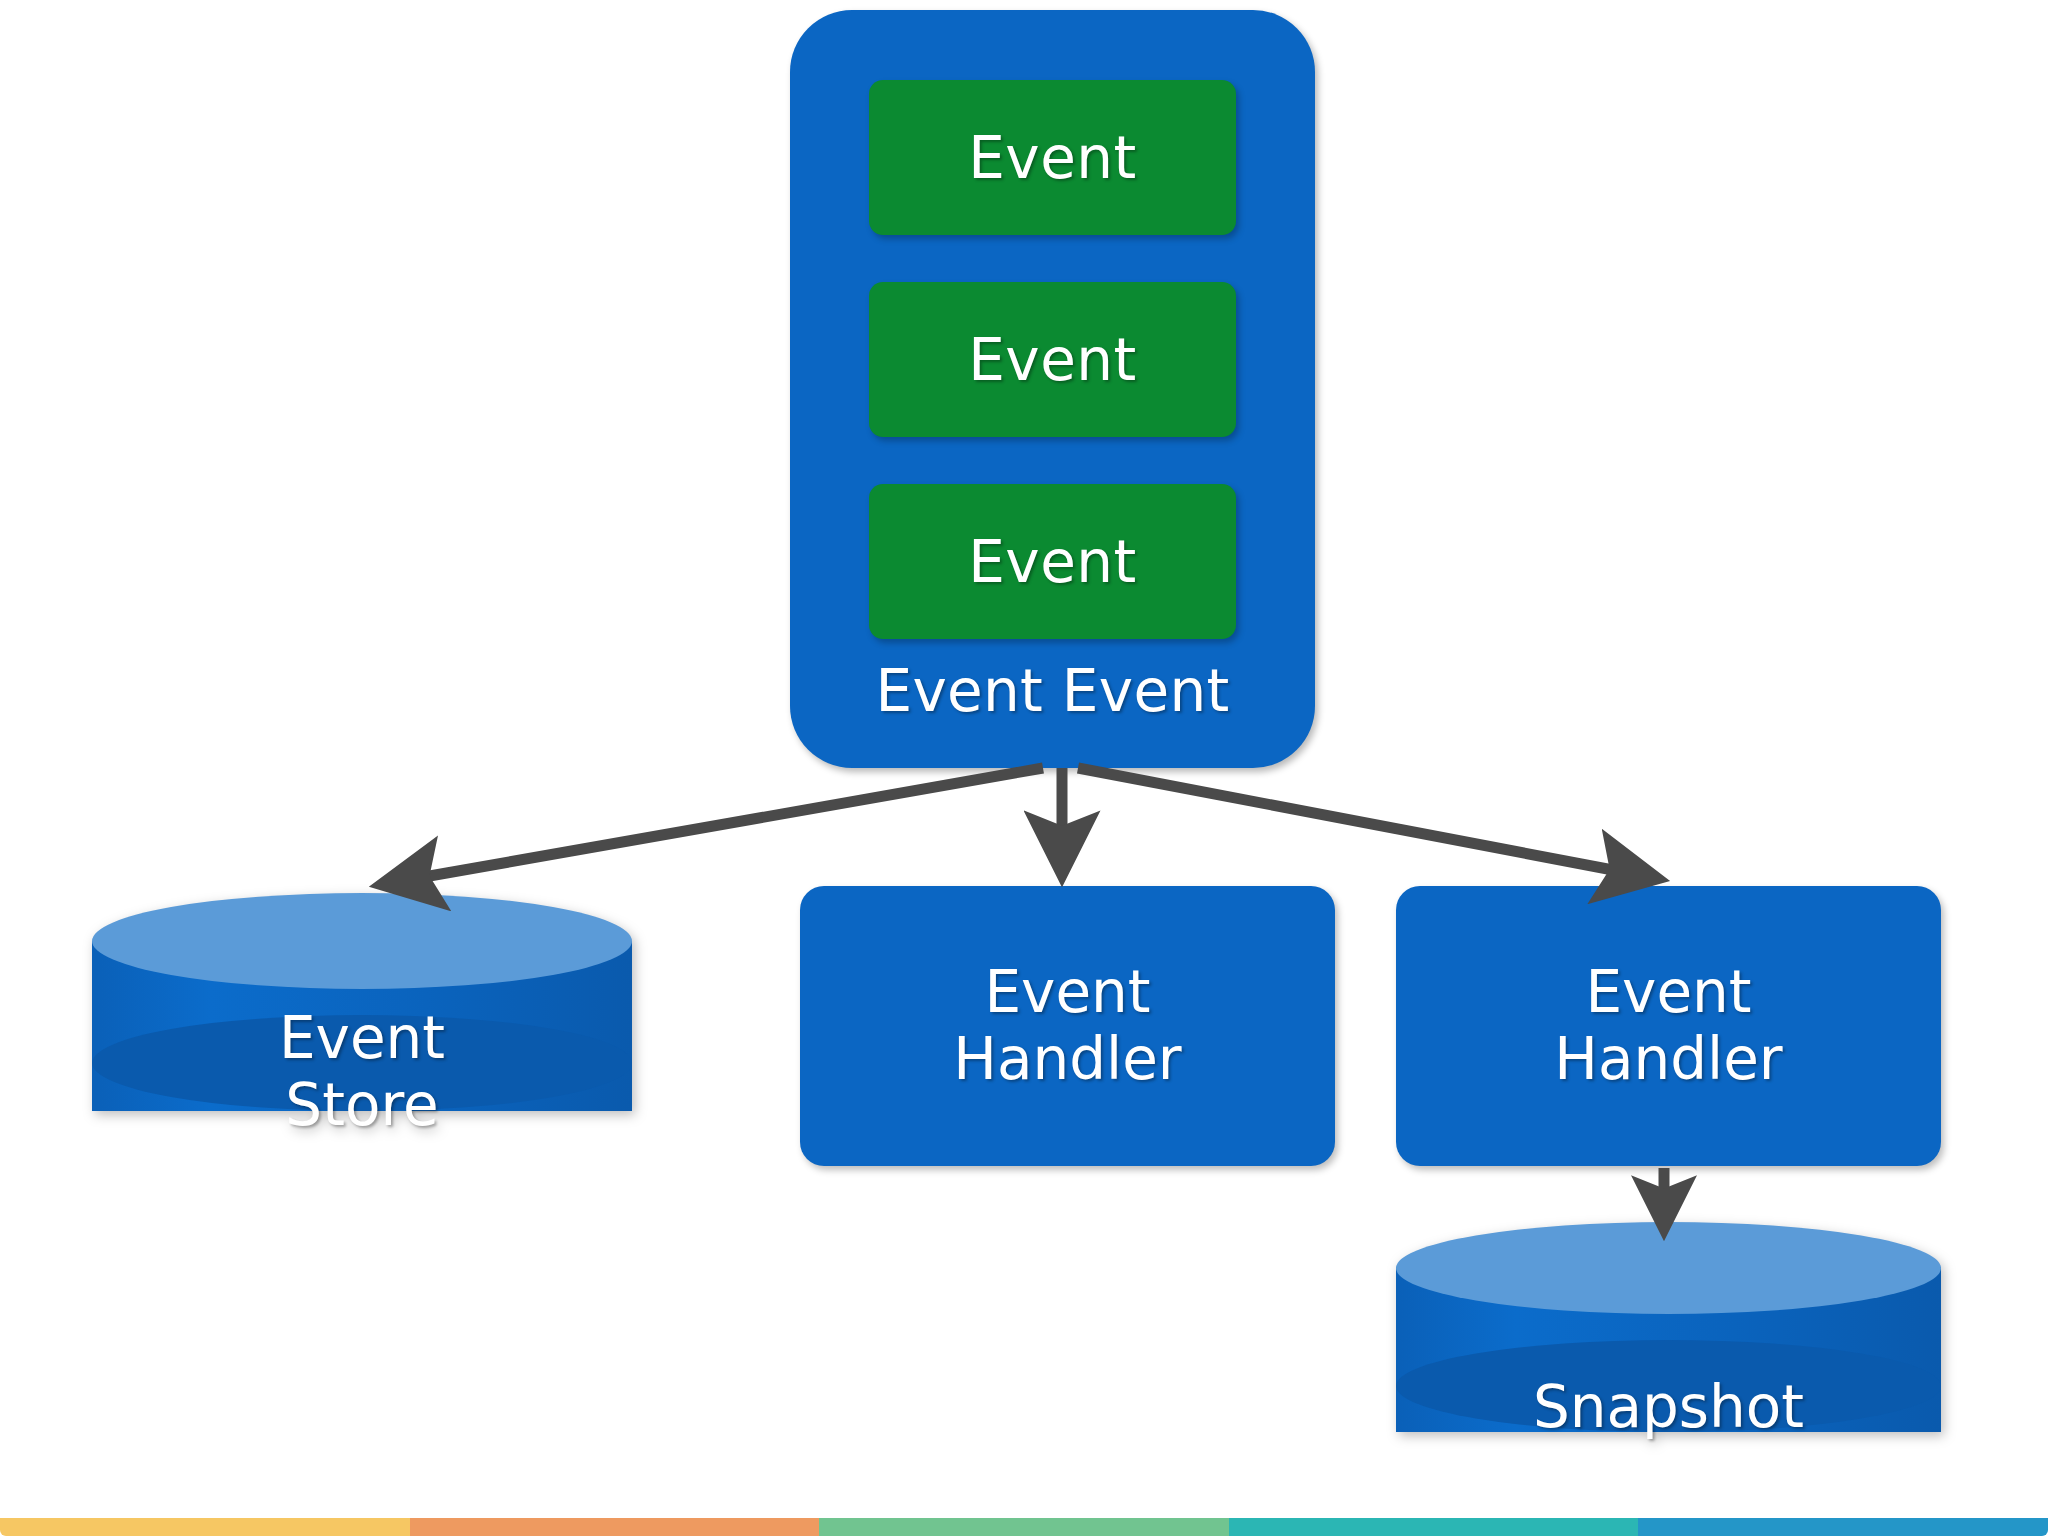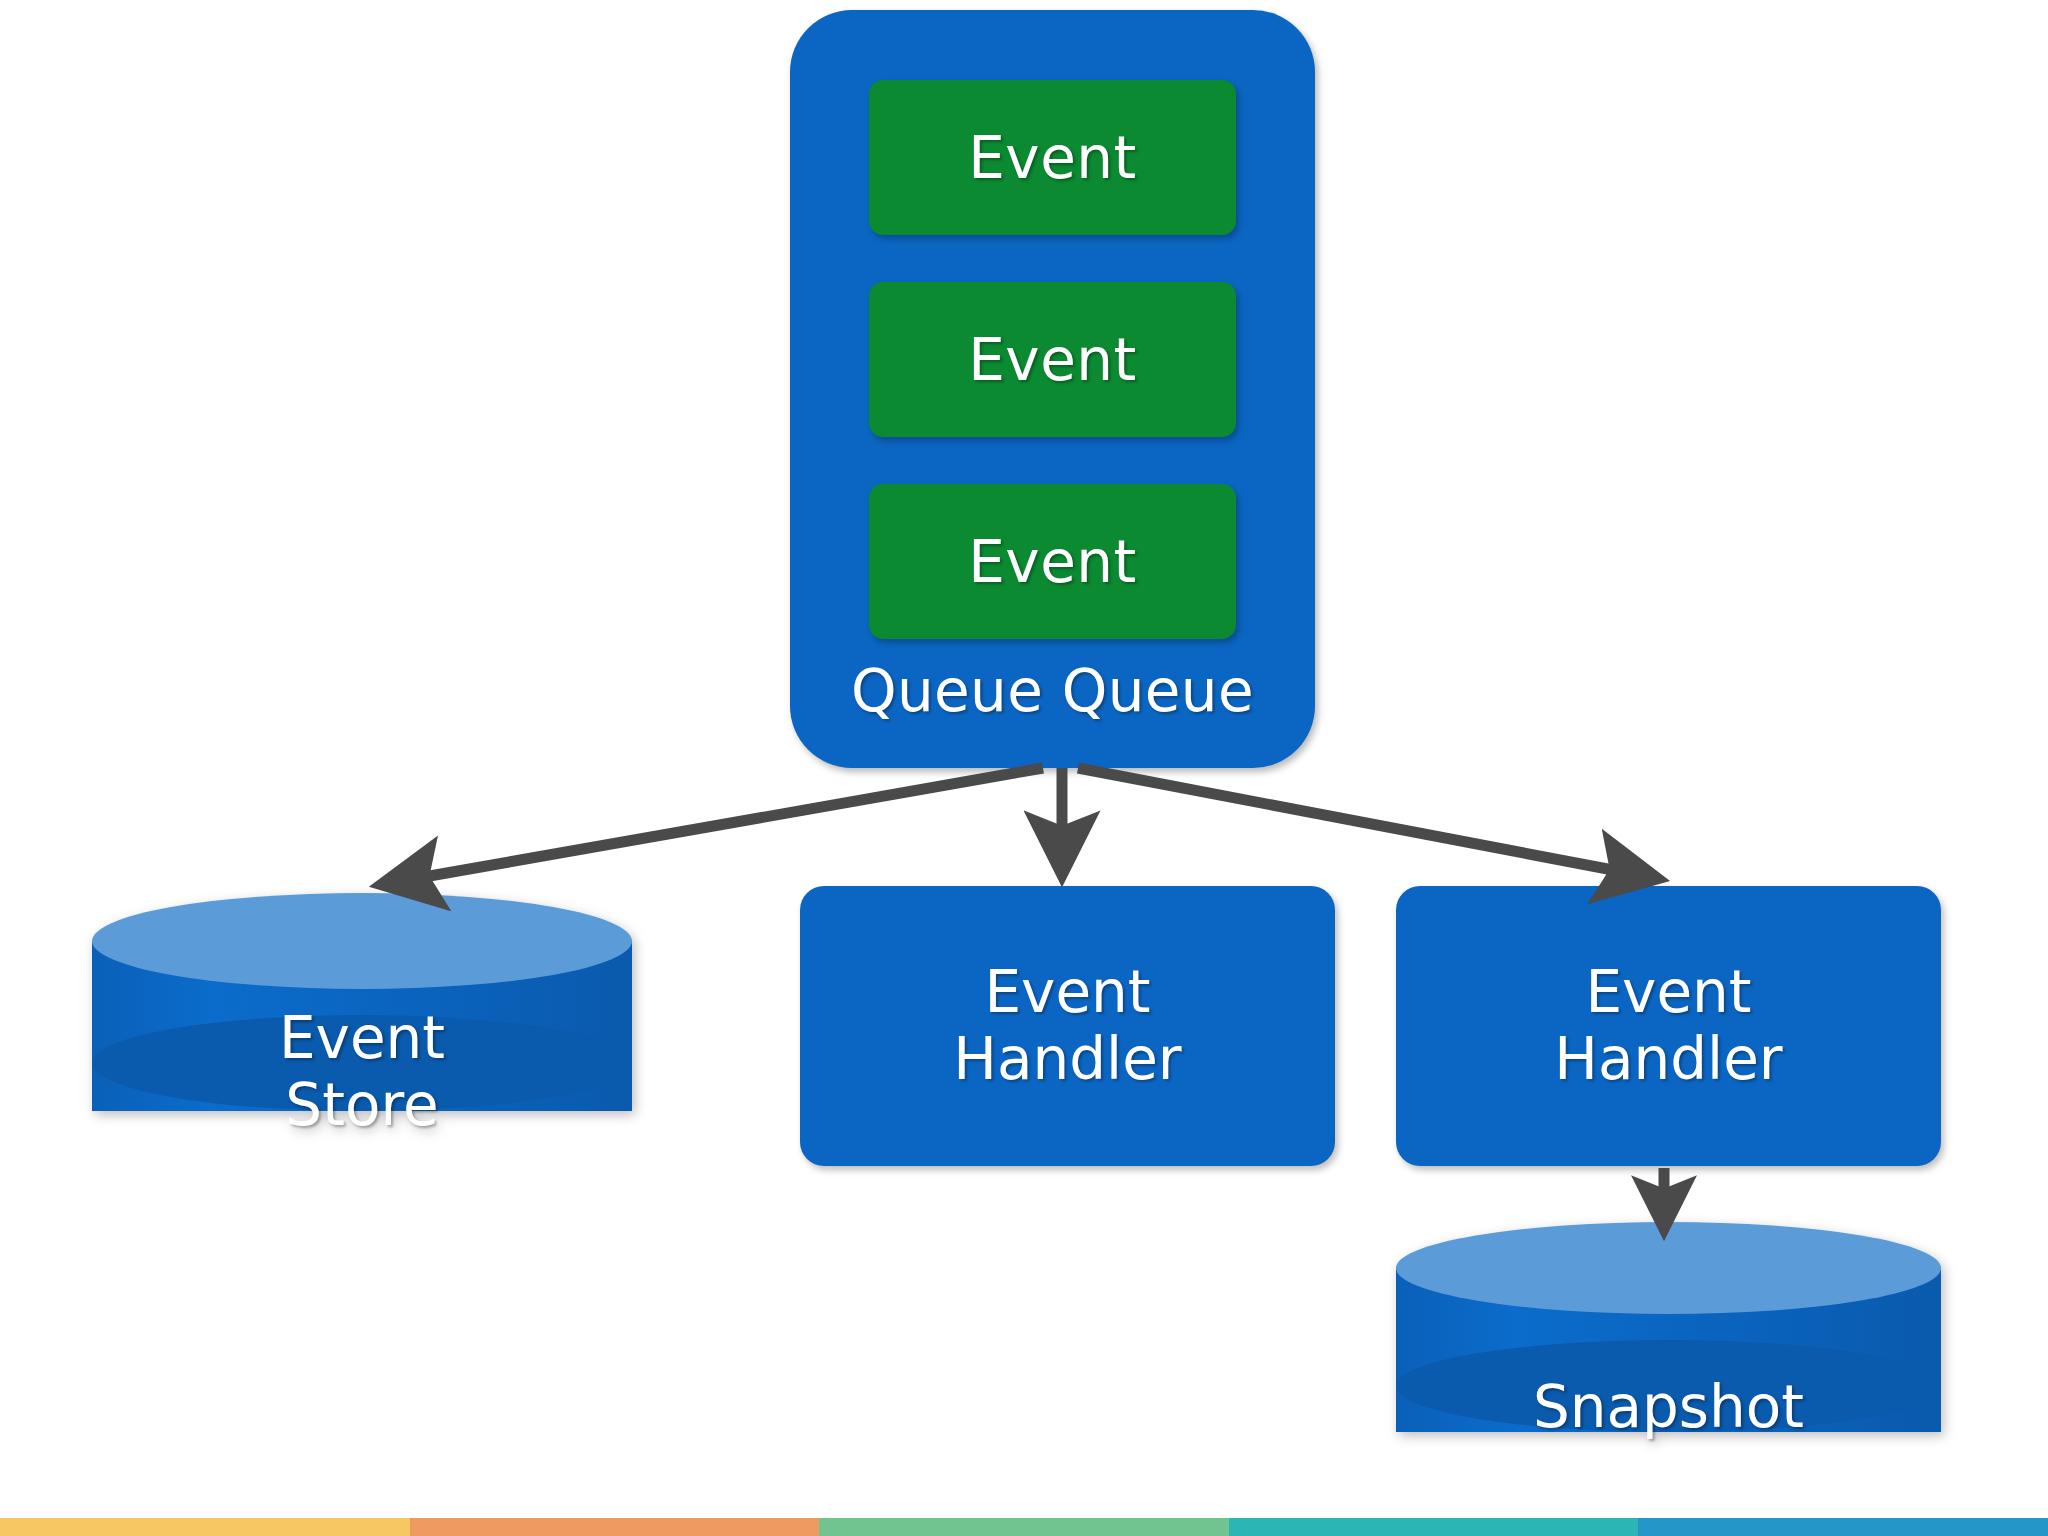--- a/index.html
+++ b/index.html
@@ -8,20 +8,21 @@
     padding: 0;
     background: #ffffff;
   }
   #stage {
     position: relative;
     width: 2048px;
     height: 1536px;
     background: #ffffff;
     overflow: hidden;
     font-family: "DejaVu Sans", "Liberation Sans", sans-serif;
+    border-radius: 6px;
   }
 
   
   .queue-box {
     position: absolute;
     left: 790px;
     top: 10px;
     width: 525px;
     height: 758px;
     background: #0b66c3;
@@ -160,21 +161,21 @@
       <div class="event-chip">
         <span class="event-chip-label">Event</span>
       </div>
       <div class="event-chip">
         <span class="event-chip-label">Event</span>
       </div>
       <div class="event-chip">
         <span class="event-chip-label">Event</span>
       </div>
     </div>
-    <div class="queue-caption">Queue Queue</div>
+    <div class="queue-caption">Event Event</div>
   </div>
 
   <div class="cylinder" id="store-cyl">
     <div class="cyl-body" style="top:48px;height:170px;"></div>
     <div class="cyl-bottom-cap" style="top:122px;height:96px;"></div>
     <div class="cyl-top" style="height:96px;"></div>
     <div class="cyl-label" style="top:112px;">Event
 Store</div>
   </div>
 

